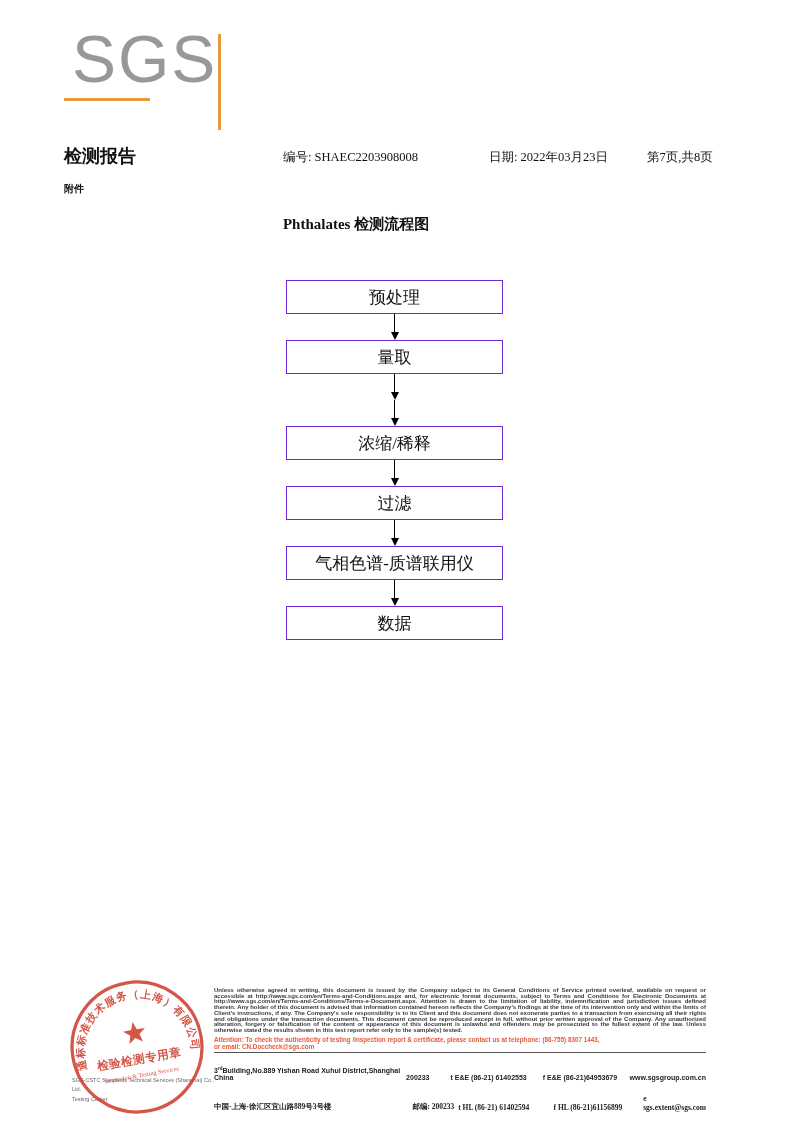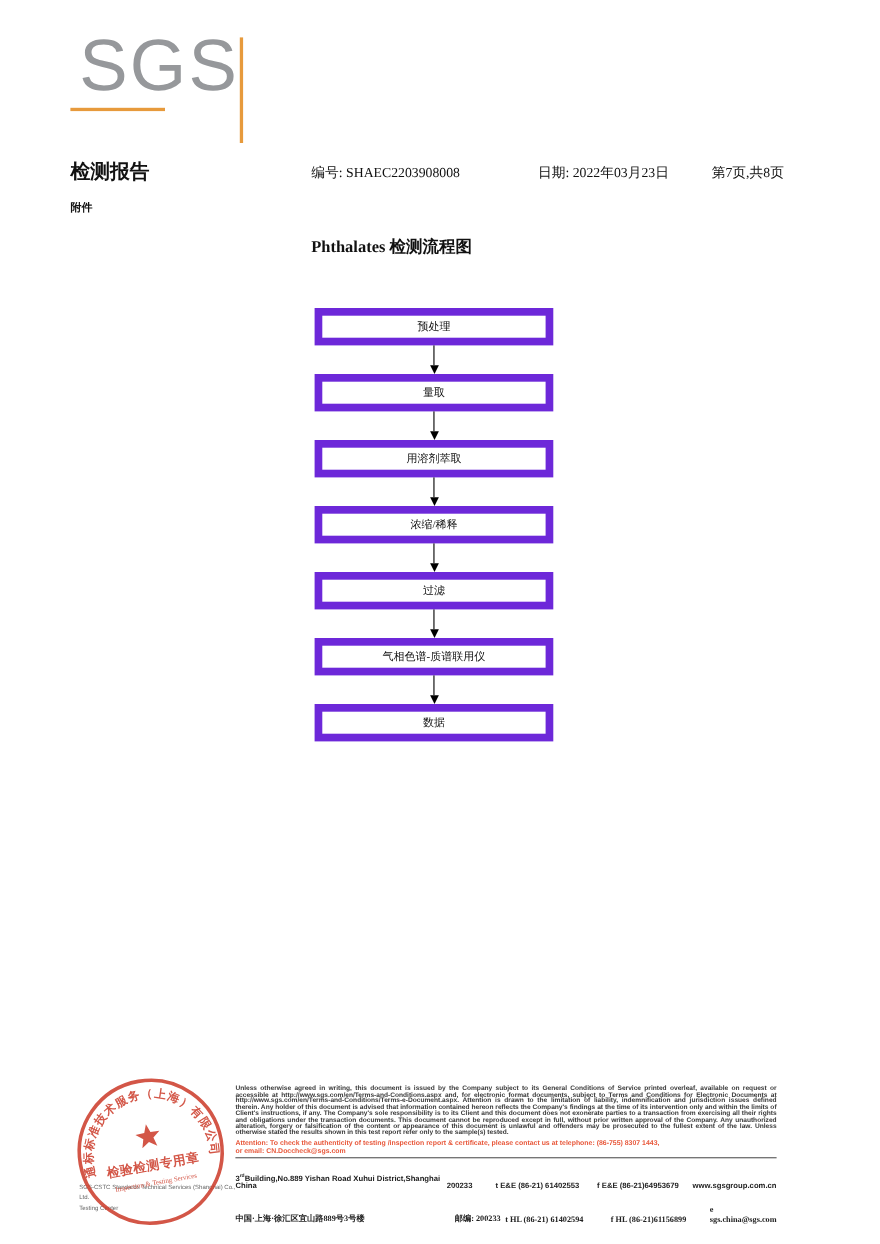--- a/index.html
+++ b/index.html
@@ -24,22 +24,22 @@
   .report-title { position:absolute; left:64px; top:144px; font-size:18px; font-weight:700; }
   .report-no    { position:absolute; left:283px; top:149px; font-size:12.5px; }
   .report-date  { position:absolute; left:489px; top:149px; font-size:12.5px; }
   .report-page  { position:absolute; left:647px; top:149px; font-size:12.5px; }
   .attachment   { position:absolute; left:64px; top:182px; font-size:10px; font-weight:700; }
 
   
   .flow-title { position:absolute; left:0; top:215px; width:712px; text-align:center; font-size:15px; font-weight:700; }
   .flowchart { position:absolute; left:286px; top:280px; width:217px; display:flex; flex-direction:column; align-items:center; }
   .flow-box {
-    width:217px; height:34px; border:7px solid #6d28d9; background:#fff;
-    display:flex; align-items:center; justify-content:center; font-size:10px;
+    width:217px; height:34px; border:1px solid #6d28d9; background:#fff;
+    display:flex; align-items:center; justify-content:center; font-size:17px;
   }
   .flow-arrow { height:26px; display:flex; flex-direction:column; align-items:center; }
   .flow-arrow .shaft { width:1.5px; flex:1; background:#000; }
   .flow-arrow .head { width:0; height:0; border-left:4.5px solid transparent; border-right:4.5px solid transparent; border-top:8px solid #000; }
 
   
   .footer-left {
     position:absolute; left:72px; top:1076px; width:150px; z-index:1;
     font-family:"Liberation Sans","DejaVu Sans",sans-serif; font-size:5.5px; color:#666; line-height:1.7;
   }
@@ -90,21 +90,20 @@
     <div class="flow-box">预处理</div>
     <div class="flow-arrow">
         <div class="shaft"></div>
         <div class="head"></div>
       </div>
     <div class="flow-box">量取</div>
     <div class="flow-arrow">
         <div class="shaft"></div>
         <div class="head"></div>
       </div>
-    <div class="flow-box">用溶剂萃取</div>
     <div class="flow-arrow">
         <div class="shaft"></div>
         <div class="head"></div>
       </div>
     <div class="flow-box">浓缩/稀释</div>
     <div class="flow-arrow">
         <div class="shaft"></div>
         <div class="head"></div>
       </div>
     <div class="flow-box">过滤</div>
@@ -154,18 +153,18 @@
       <span class="addr-tel">t E&amp;E (86-21) 61402553</span>
       <span class="addr-fax">f E&amp;E (86-21)64953679</span>
       <span class="addr-last">www.sgsgroup.com.cn</span>
     </div>
 
     <div class="addr-row cn">
       <span class="addr-main">中国·上海·徐汇区宜山路889号3号楼</span>
       <span class="addr-post">邮编: 200233</span>
       <span class="addr-tel">t HL (86-21) 61402594</span>
       <span class="addr-fax">f HL (86-21)61156899</span>
-      <span class="addr-last">e  sgs.china@sgs.com</span>
+      <span class="addr-last">e  sgs.extent@sgs.com</span>
     </div>
 
   </div>
 
 </div>
 
 </body></html>

